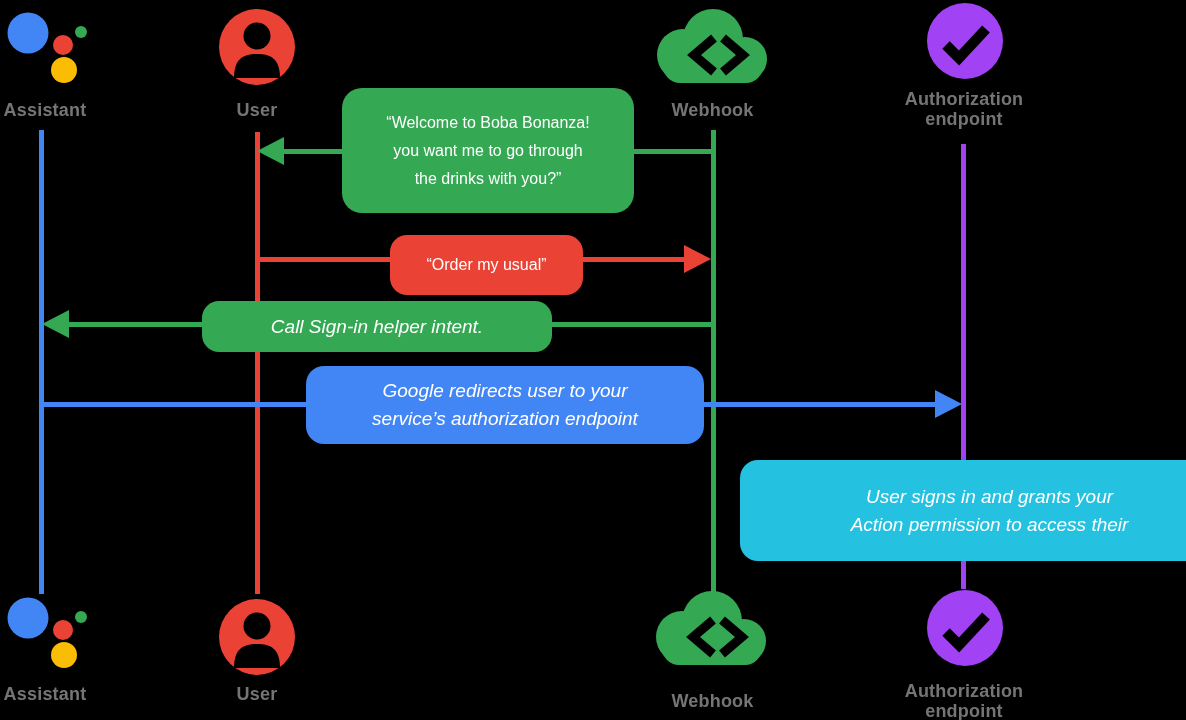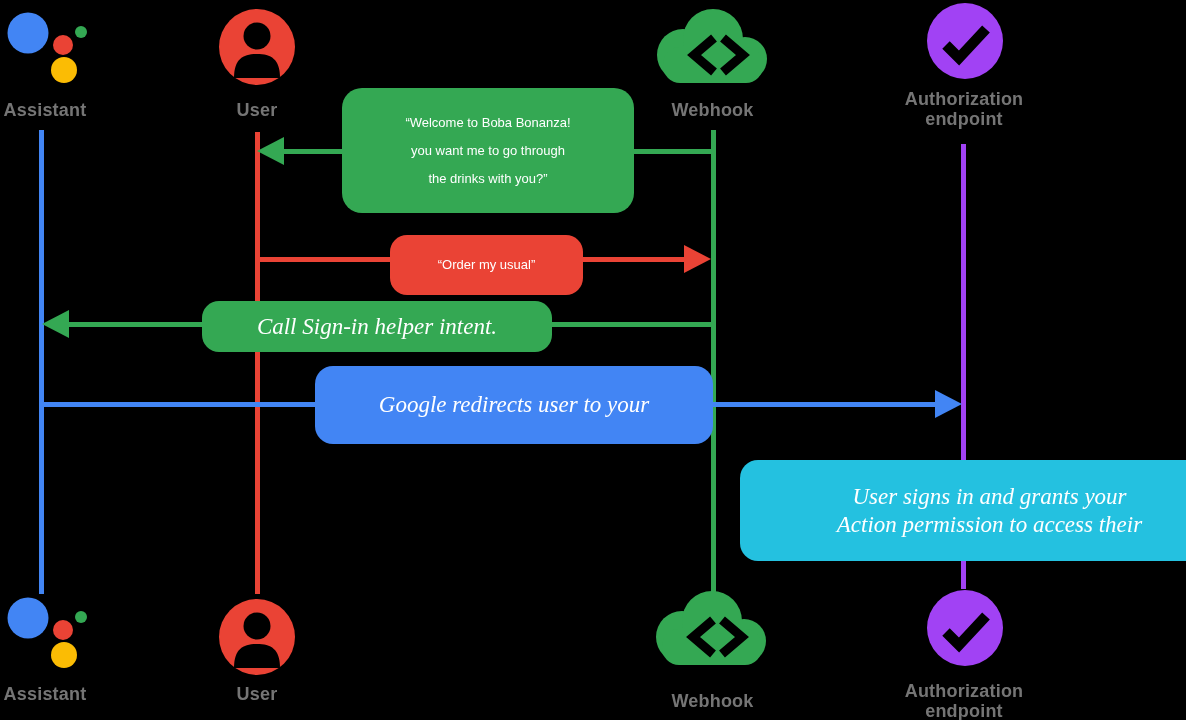--- a/index.html
+++ b/index.html
@@ -6,22 +6,22 @@
   #canvas{position:relative;width:1186px;height:720px;background:var(--background,#000);
           font-family:"Liberation Sans",sans-serif;overflow:hidden;}
   .v{position:absolute;width:5px;z-index:1;}
   .h{position:absolute;height:5px;z-index:2;}
   .tri{position:absolute;width:0;height:0;border-top:14px solid transparent;
        border-bottom:14px solid transparent;z-index:2;}
   .tri.pl{border-right-width:27px;border-right-style:solid;}
   .tri.pr{border-left-width:27px;border-left-style:solid;}
   .box{position:absolute;color:#fff;display:flex;flex-direction:column;justify-content:center;
        align-items:center;text-align:center;z-index:3;}
-  .sans{font-size:13px;line-height:28px;font-family:"Liberation Sans",sans-serif;}
-  .mono{font-family:Liberation Serif, serif;font-style:italic;font-size:23px;line-height:28px;}
+  .sans{font-size:16px;line-height:28px;font-family:"Liberation Sans",sans-serif;}
+  .mono{font-family:Liberation Sans, sans-serif;font-style:italic;font-size:19px;line-height:28px;}
   .lbl{position:absolute;color:var(--label_gray,#757575);font-weight:700;font-size:18px;
        text-align:center;line-height:20px;z-index:4;letter-spacing:.2px;}
   .icon{position:absolute;z-index:4;}
 </style>
 </head>
 <body>
 
 <div id="canvas">
 
   <div class="v" style="left:39px;top:130px;height:464px;background:var(--assistant_blue);"></div>
@@ -48,22 +48,23 @@
   </div>
 
   <div class="box sans" style="left:390px;top:235px;width:193px;height:60px;border-radius:17px;background:var(--user_red);">
     <div>“Order my usual”</div>
   </div>
 
   <div class="box mono" style="left:202px;top:301px;width:350px;height:51px;border-radius:17px;background:var(--webhook_green);">
     <div>Call Sign-in helper intent.</div>
   </div>
 
-  <div class="box mono" style="left:315px;top:366px;width:398px;height:78px;border-radius:18px;background:var(--assistant_blue);">
+  <div class="box mono" style="left:306px;top:366px;width:398px;height:78px;border-radius:18px;background:var(--assistant_blue);">
     <div>Google redirects user to your</div>
+    <div>service’s authorization endpoint</div>
   </div>
 
   <div class="box mono" style="left:740px;top:460px;width:499px;height:101px;border-radius:18px;background:var(--note_cyan);">
     <div>User signs in and grants your</div>
     <div>Action permission to access their</div>
   </div>
 
   <svg class="icon" style="left:5px;top:10px;" width="92" height="80" viewBox="0 0 92 80">
     <circle cx="23" cy="23" r="20.5" style="fill:var(--assistant_blue);"></circle>
     <circle cx="58" cy="35" r="10" style="fill:var(--user_red);"></circle>

